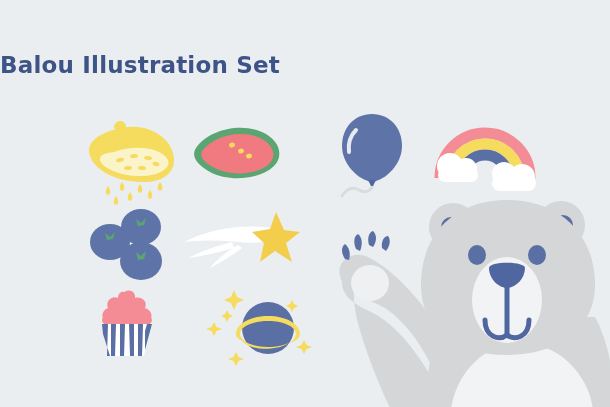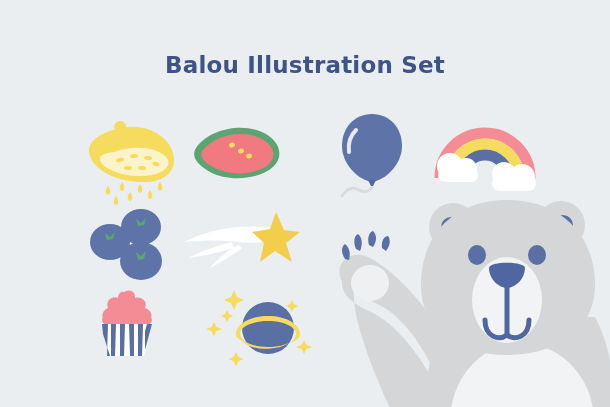--- a/index.html
+++ b/index.html
@@ -18,21 +18,20 @@
     width: 610px;
     height: 407px;
     background: #ebeef1;
     overflow: hidden;
   }
   #title {
     position: absolute;
     left: 0;
     top: 52px;
     width: 610px;
-    text-align: center;
     font-family: "DejaVu Sans", sans-serif;
     font-size: 23px;
     font-weight: bold;
     letter-spacing: 0.2px;
     color: #3f5486;
   }
   .art {
     position: absolute;
   }
   svg { display: block; overflow: visible; }

